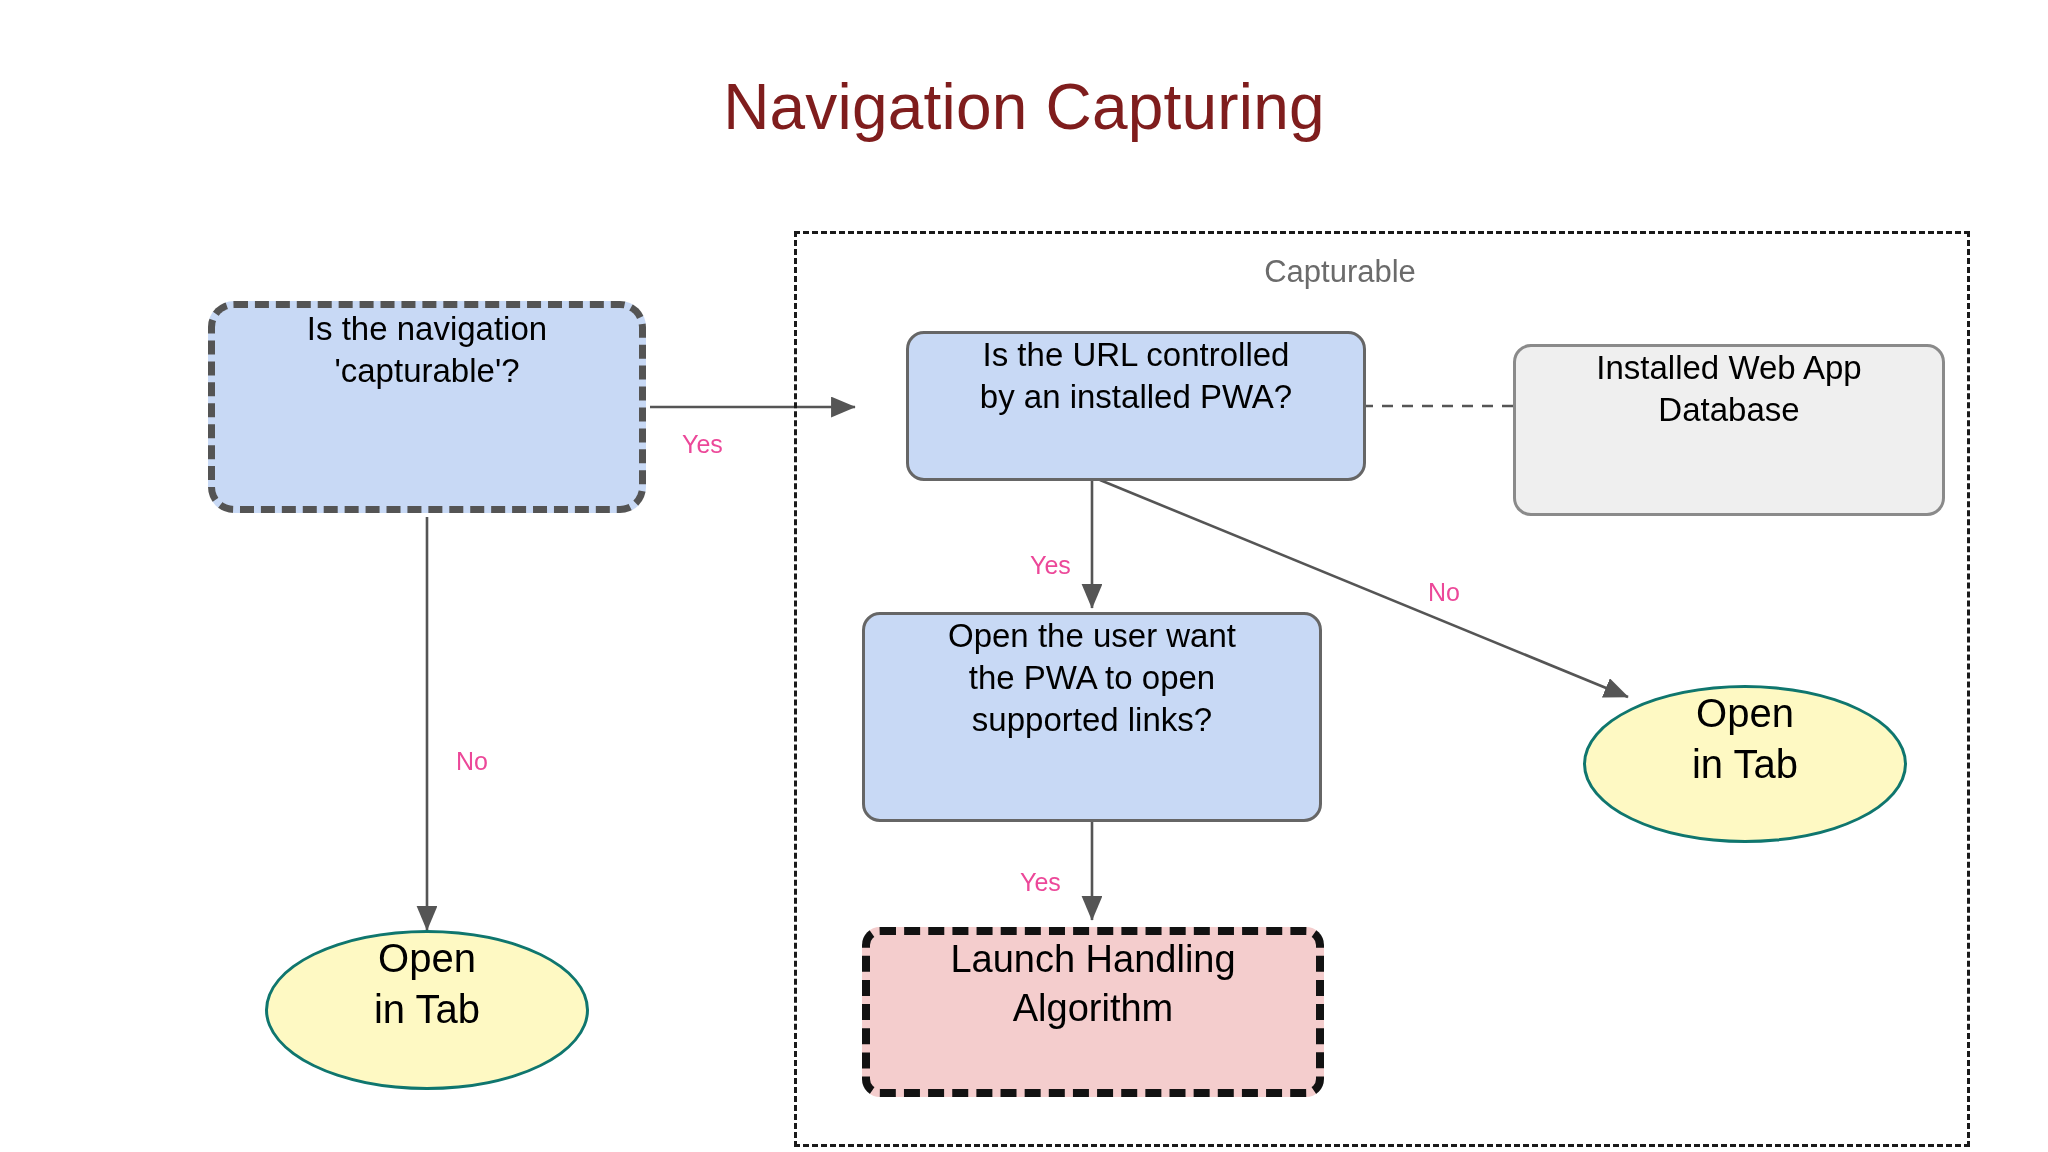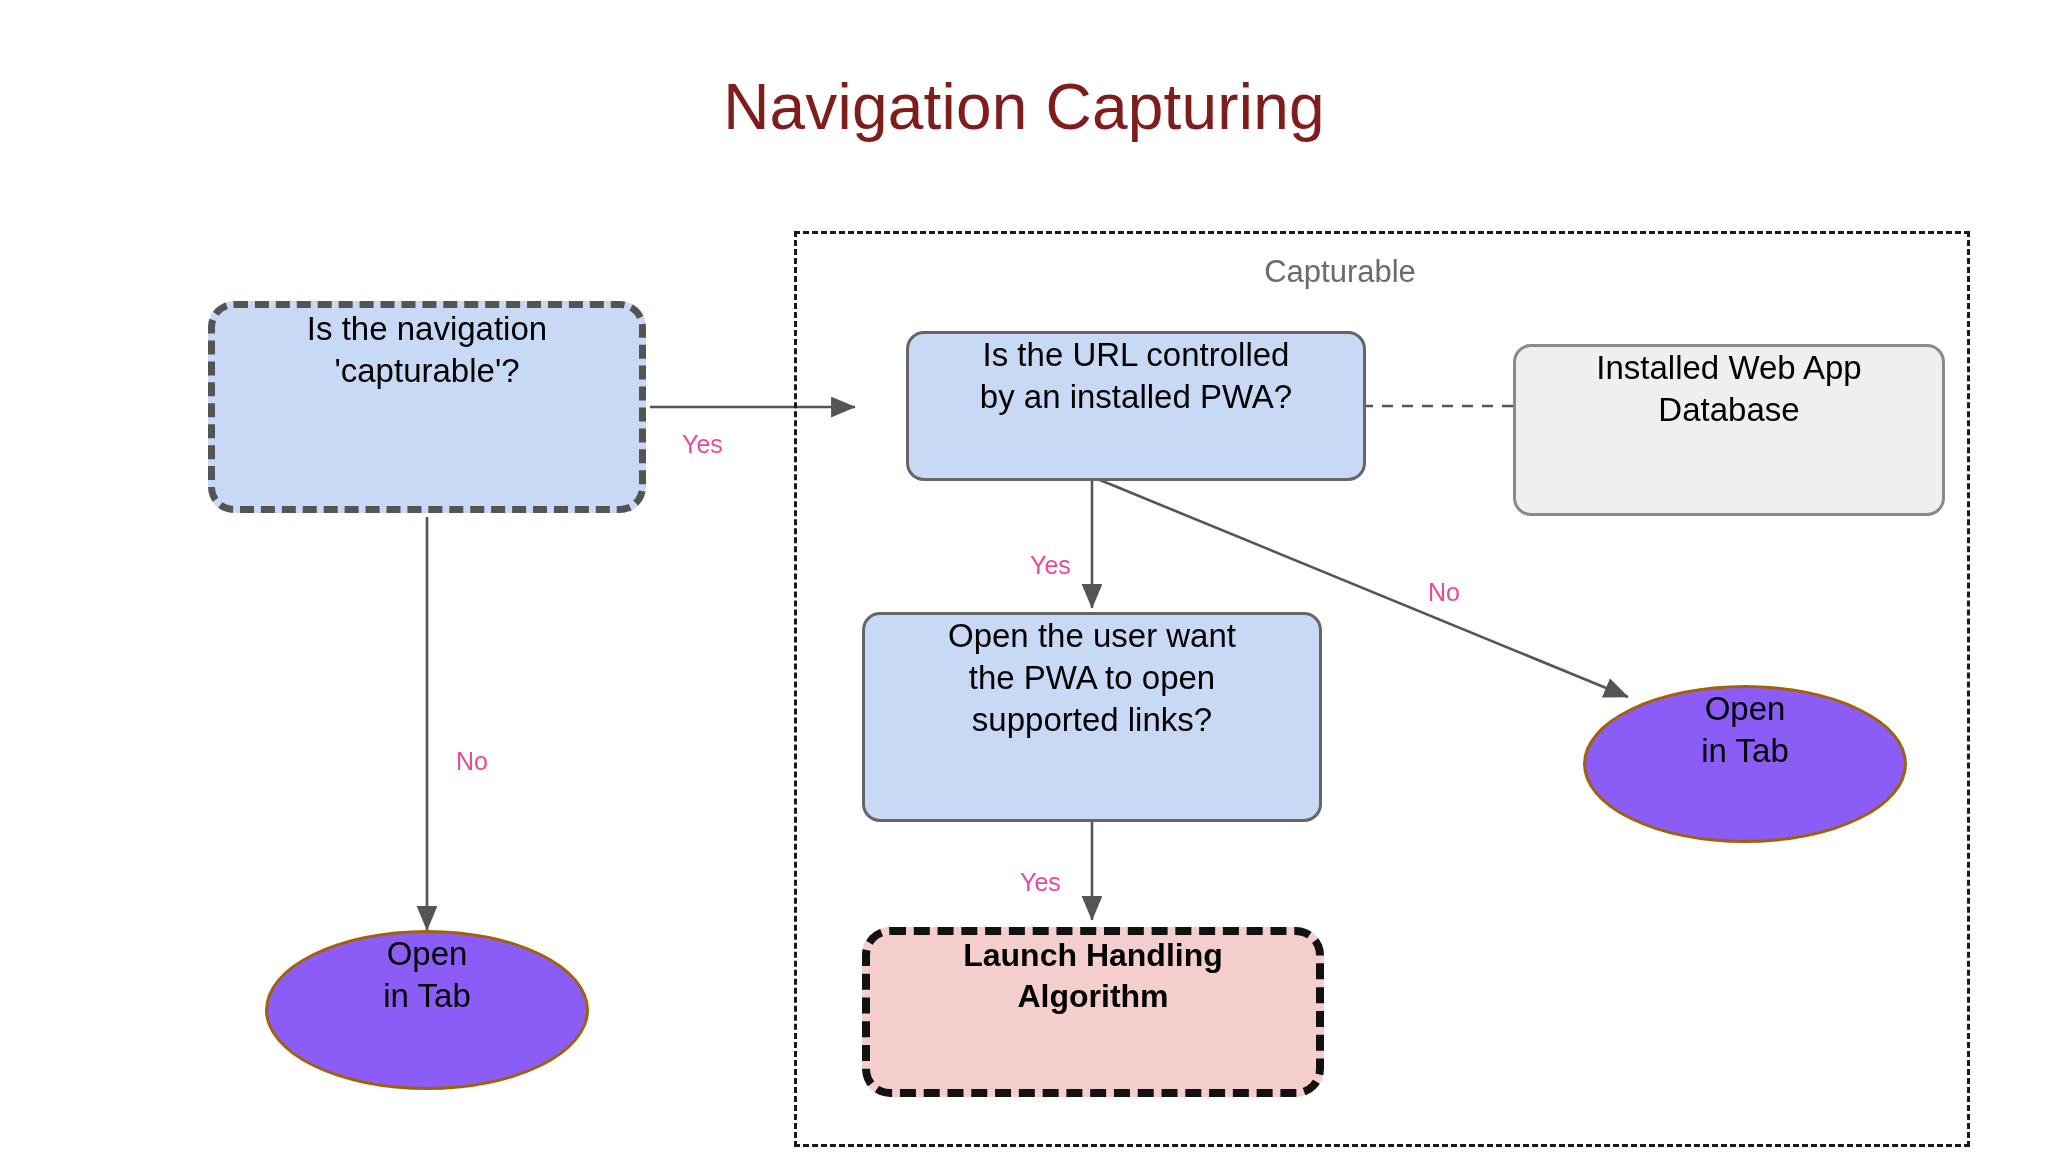--- a/index.html
+++ b/index.html
@@ -82,29 +82,28 @@
   }
   .node.datastore {
     background: #efefef;
     border: 3px solid #8a8a8a;
     border-radius: 18px;
     font-size: 33px;
   }
   .node.process-dashed {
     background: #f4cdcd;
     border: 8px dashed #121212;
-    border-radius: 28px;
-    font-size: 32px;
-    font-weight: bold;
+    border-radius: 18px;
+    font-size: 38px;
   }
   .node.terminal {
-    background: #8b5cf6;
-    border: 3px solid #a16207;
+    background: #fef9c3;
+    border: 3px solid #0f766e;
     border-radius: 50%;
-    font-size: 33px;
+    font-size: 40px;
   }
 
   .edge-label {
     position: absolute;
     font-size: 25px;
     color: #ec4899;
     white-space: nowrap;
   }
 </style>
 </head>

